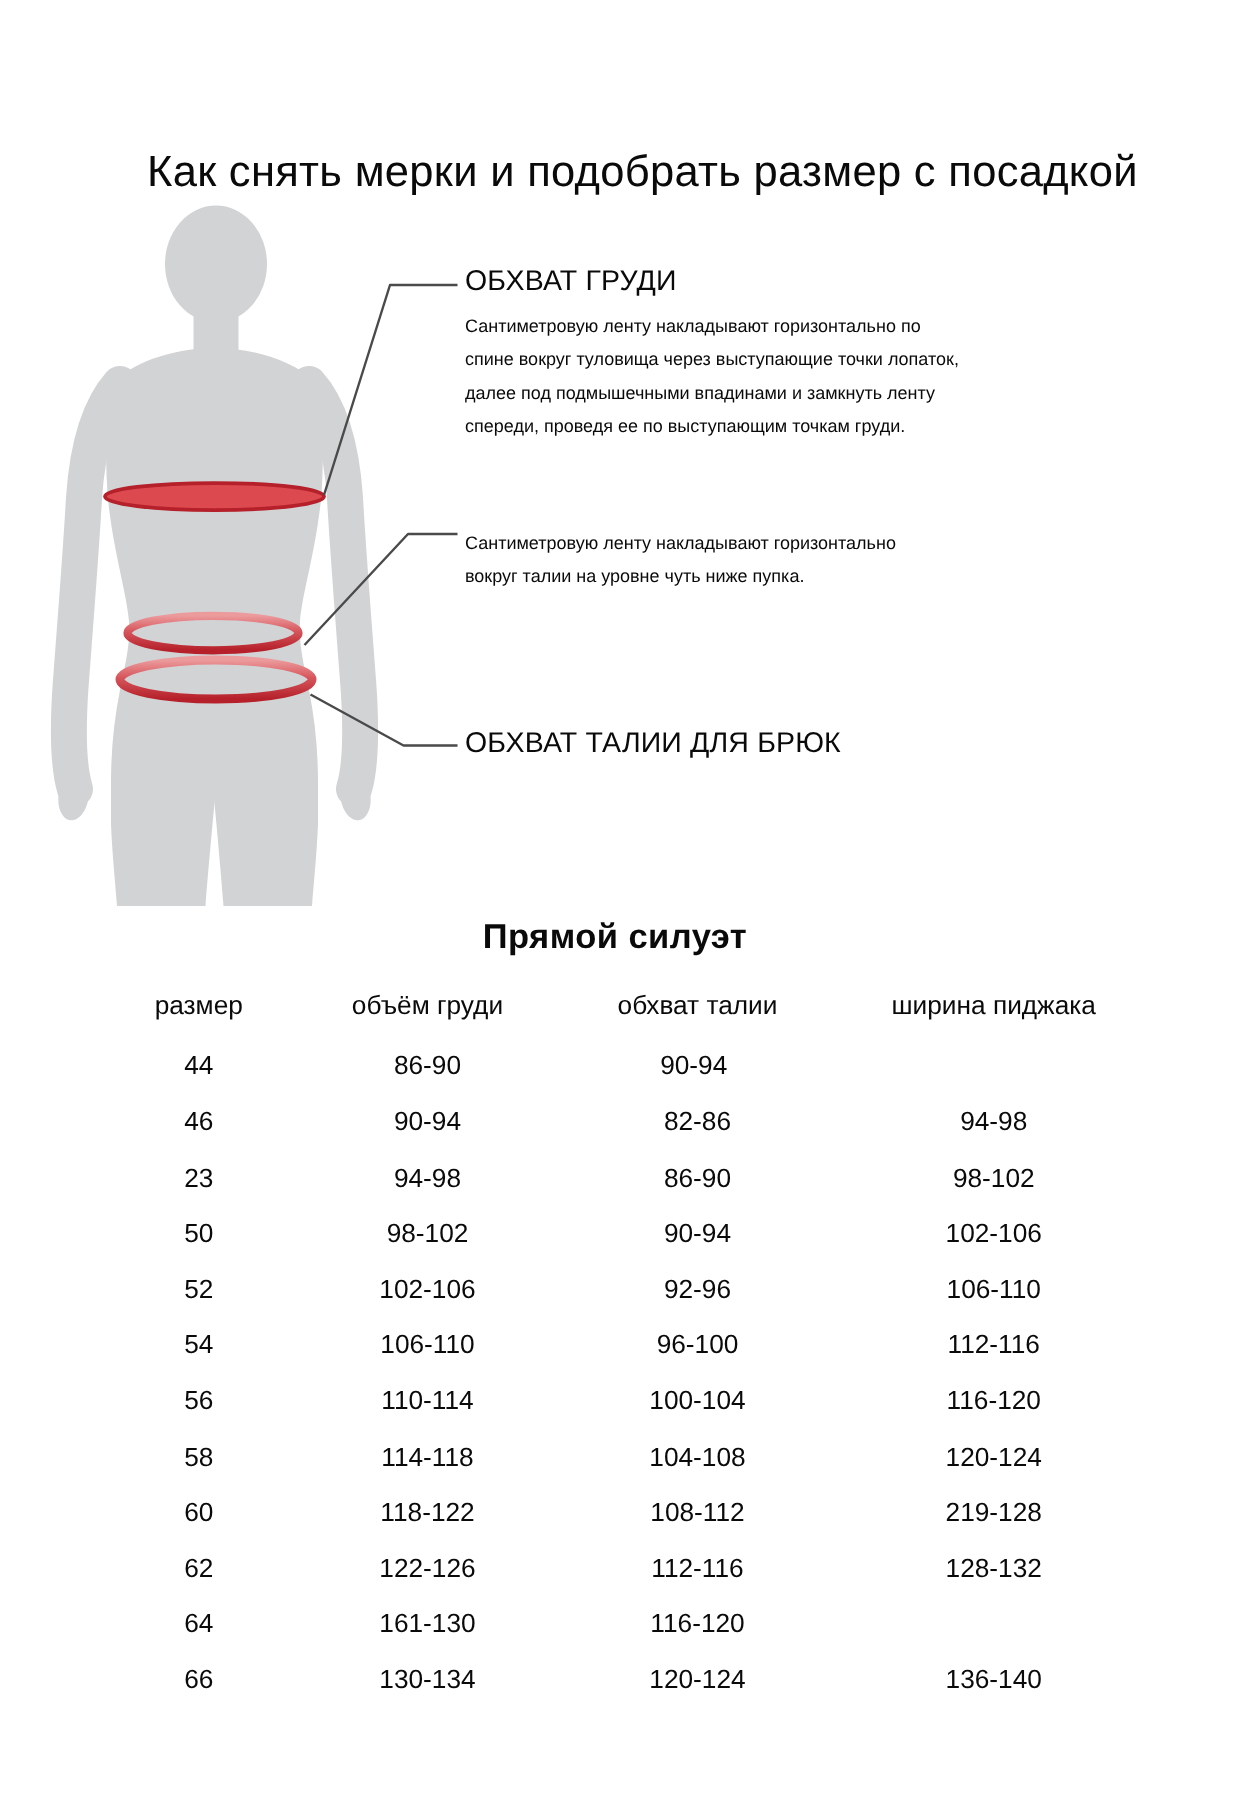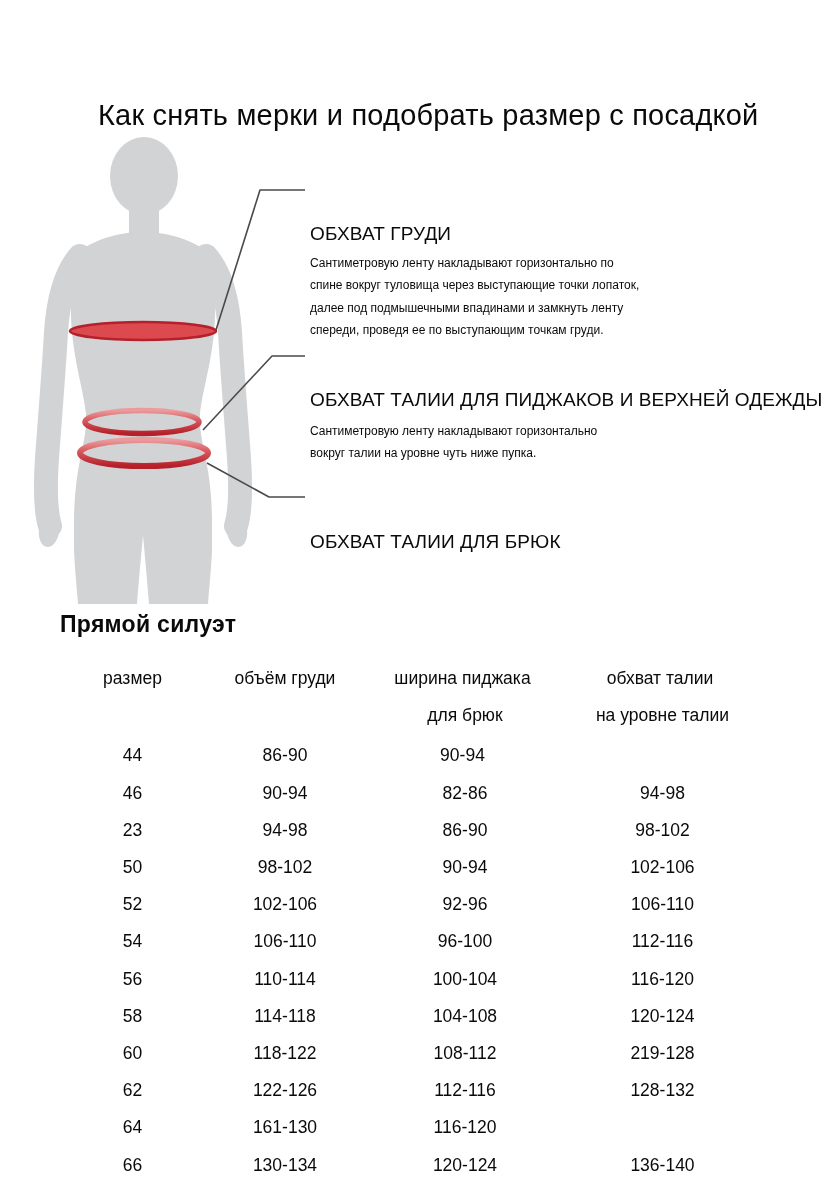--- a/index.html
+++ b/index.html
@@ -14,31 +14,31 @@
   .page{
     position:relative;width:825px;height:1200px;background:#ffffff;
     font-family:"Liberation Sans", sans-serif;color:var(--text);overflow:hidden;
   }
   .title{
     position:absolute;left:78px;top:79px;font-size:29px;font-weight:400;
     line-height:1.2;letter-spacing:0.2px;white-space:nowrap;margin-left:20px;
   }
   .figure-svg{position:absolute;left:0;top:0;}
   .m-block{position:absolute;left:310px;}
-  .m-block .m-label{font-size:19px;font-weight:400;line-height:23px;white-space:nowrap;letter-spacing:0.1px;margin-top:46px;}
+  .m-block .m-label{font-size:19px;font-weight:400;line-height:23px;white-space:nowrap;letter-spacing:0.1px;}
   .m-block .m-desc{margin-top:7px;font-size:12px;line-height:22.3px;white-space:pre-line;}
   #mblock-chest{top:176px;width:460px;}
   #mblock-jacket{top:342px;width:510px;}
   #mblock-trousers{top:484px;width:500px;}
   .table-title{
-    position:absolute;left:60px;top:611px;width:700px;text-align:left;
+    position:absolute;left:60px;top:611px;width:700px;text-align:center;
     font-size:23px;font-weight:700;letter-spacing:0.3px;
   }
   .size-table{position:absolute;left:60px;top:660px;width:700px;font-size:17.5px;}
-  .trow{display:flex;height:37.2px;align-items:center;}
+  .trow{display:flex;height:37.2px;align-items:flex-start;}
   .trow .cell{text-align:center;}
   .cell.c0{width:145px;}
   .cell.c1{width:160px;}
   .cell.c2{width:200px;}
   .cell.c3{width:195px;}
   .tbody-spacer{height:3px;}
   .ring{fill:none;stroke:url(#ringGrad);}
   .body-part{fill:var(--silhouette);}
   .arm{fill:none;stroke:var(--silhouette);stroke-width:24;stroke-linecap:round;}
   .callout{fill:none;stroke:var(--callout);stroke-width:1.6;stroke-linejoin:round;}
@@ -86,43 +86,36 @@
 
   <div class="m-block" id="mblock-chest">
     <div class="m-label">ОБХВАТ ГРУДИ</div>
     <div class="m-desc">Сантиметровую ленту накладывают горизонтально по
 спине вокруг туловища через выступающие точки лопаток,
 далее под подмышечными впадинами и замкнуть ленту
 спереди, проведя ее по выступающим точкам груди.</div>
   </div>
 
   <div class="m-block" id="mblock-jacket">
-    <div class="m-label">ОБХВАТ ТАЛИИ ДЛЯ ПИДЖАКОВ И ВЕРХНЕЙ ОДЕЖДЫ</div>
     <div class="m-desc" style="margin-top:9px">Сантиметровую  ленту накладывают горизонтально
 вокруг талии на уровне чуть ниже пупка.</div>
   </div>
 
   <div class="m-block" id="mblock-trousers">
     <div class="m-label">ОБХВАТ ТАЛИИ ДЛЯ БРЮК</div>
   </div>
 
   <div class="table-title">Прямой силуэт</div>
 
   <div class="size-table">
     <div class="trow">
       <div class="cell c0">размер</div>
       <div class="cell c1">объём груди</div>
+      <div class="cell c2">обхват талии</div>
       <div class="cell c3">ширина пиджака</div>
-      <div class="cell c2">обхват талии</div>
-    </div>
-    <div class="trow">
-      <div class="cell c0"></div>
-      <div class="cell c1"></div>
-      <div class="cell c2">для брюк</div>
-      <div class="cell c3">на уровне талии</div>
     </div>
     <div class="tbody-spacer"></div>
     <div>
         <div class="trow">
           <div class="cell c0">44</div>
           <div class="cell c1">86-90</div>
           <div class="cell c3">90-94</div>
         </div>
         <div class="trow">
           <div class="cell c0">46</div>

